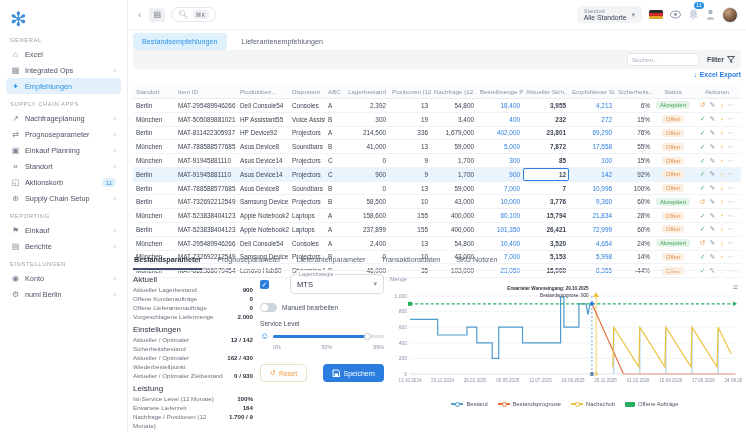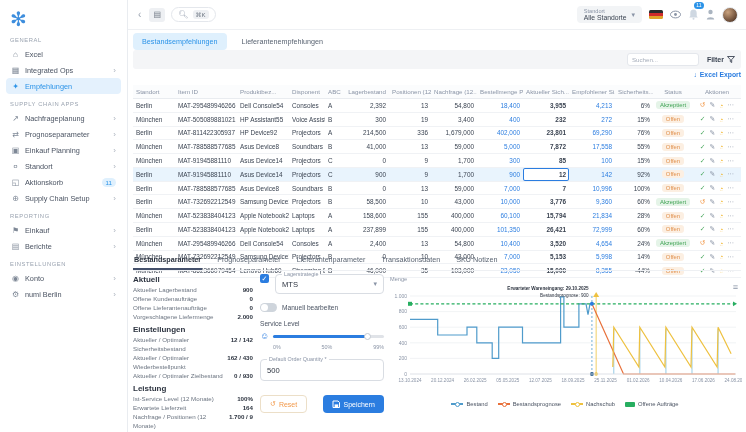--- a/index.html
+++ b/index.html
@@ -65,29 +65,29 @@
   .ai { font-size:6.8px; }
   .ai.chk { color:#43a457; } .ai.undo { color:#f2994a; }
   .ai.pen { color:#8a94a6; } .ai.clk { color:#f0b429; } .ai.dots { color:#8a94a6; }
 
   
   #dtabs { position:absolute; left:133px; top:252px; display:flex; gap:14px; border-bottom:1px solid #eef0f3; width:608px; }
   .dtab { font-size:7.2px; color:#5a6472; padding:3px 1px 4px; }
   .dtab.active { color:#2d3440; font-weight:bold; border-bottom:2px solid #44506b; }
 
   #infocol { position:absolute; left:133px; top:272px; width:120px; }
-  .ihead { font-size:8px; font-weight:bold; color:#2d3440; margin:3px 0 2px; }
+  .ihead { font-size:8px; font-weight:normal; color:#2d3440; margin:3px 0 2px; }
   .irow { display:flex; justify-content:space-between; gap:4px; font-size:6.2px; color:#6b7480; line-height:1.45; }
   .irow .iv { color:#2d3440; font-weight:bold; text-align:right; white-space:nowrap; }
   .irow .iv.red { color:#eb5757; }
 
   #formcol { position:absolute; left:260px; top:274px; width:124px; }
   .fieldset { border:1px solid #d9dde3; border-radius:4px; position:relative; padding:4px 6px; background:#fff; }
   .fieldset .flabel { position:absolute; top:-4px; left:6px; background:#fff; font-size:5.4px; color:#8a94a6; padding:0 2px; }
-  .stratrow { display:flex; align-items:flex-start; gap:6px; }
+  .stratrow { display:flex; align-items:center; gap:21px; }
   .cbx { width:9px; height:9px; background:#2b7de0; border-radius:2px; color:#fff; font-size:7px; line-height:9px; text-align:center; flex:0 0 auto; }
   .stratfs { flex:1; display:flex; justify-content:space-between; align-items:center; height:20px; }
   .stratval { font-size:7.6px; color:#2d3440; }
   .fchv { color:#8a94a6; font-size:7px; }
   .togglerow { display:flex; align-items:center; gap:5px; margin-top:9px; }
   .toggle { width:17px; height:9px; background:#cfd5dc; border-radius:5px; position:relative; }
   .toggle .knob { position:absolute; left:1px; top:1px; width:7px; height:7px; border-radius:50%; background:#fff; }
   .toglabel { font-size:6.6px; color:#4a5362; }
   .svclabel { font-size:6.6px; color:#4a5362; margin-top:8px; }
   .sliderrow { display:flex; align-items:center; gap:4px; margin-top:4px; }
@@ -671,24 +671,20 @@
       <span class="slider">
         <span class="fill" id="sl-fill" style="width: 85%;"></span>
         <span class="handle" id="sl-handle" style="left: calc(85% - 3px);"></span>
       </span>
     </div>
     <div class="marks" id="sl-marks">
         <span>0%</span>
         <span>50%</span>
         <span>99%</span>
       </div>
-    <div class="fieldset qtyfs">
-      <span class="flabel">Default Order Quantity *</span>
-      <span class="qtyval">500</span>
-    </div>
     <div class="btnrow">
       <span class="btn reset">
         <span>↺</span>
         <span>Reset</span>
       </span>
       <span class="btn save">
         <svg width="8" height="8">
             <path d="M1 1 H6 L7.5 2.5 V7.5 H1 Z" fill="none" stroke="#fff" stroke-width="1"></path>
             <rect x="2.6" y="4.4" width="3.6" height="2.6" fill="#fff"></rect>
           </svg>

